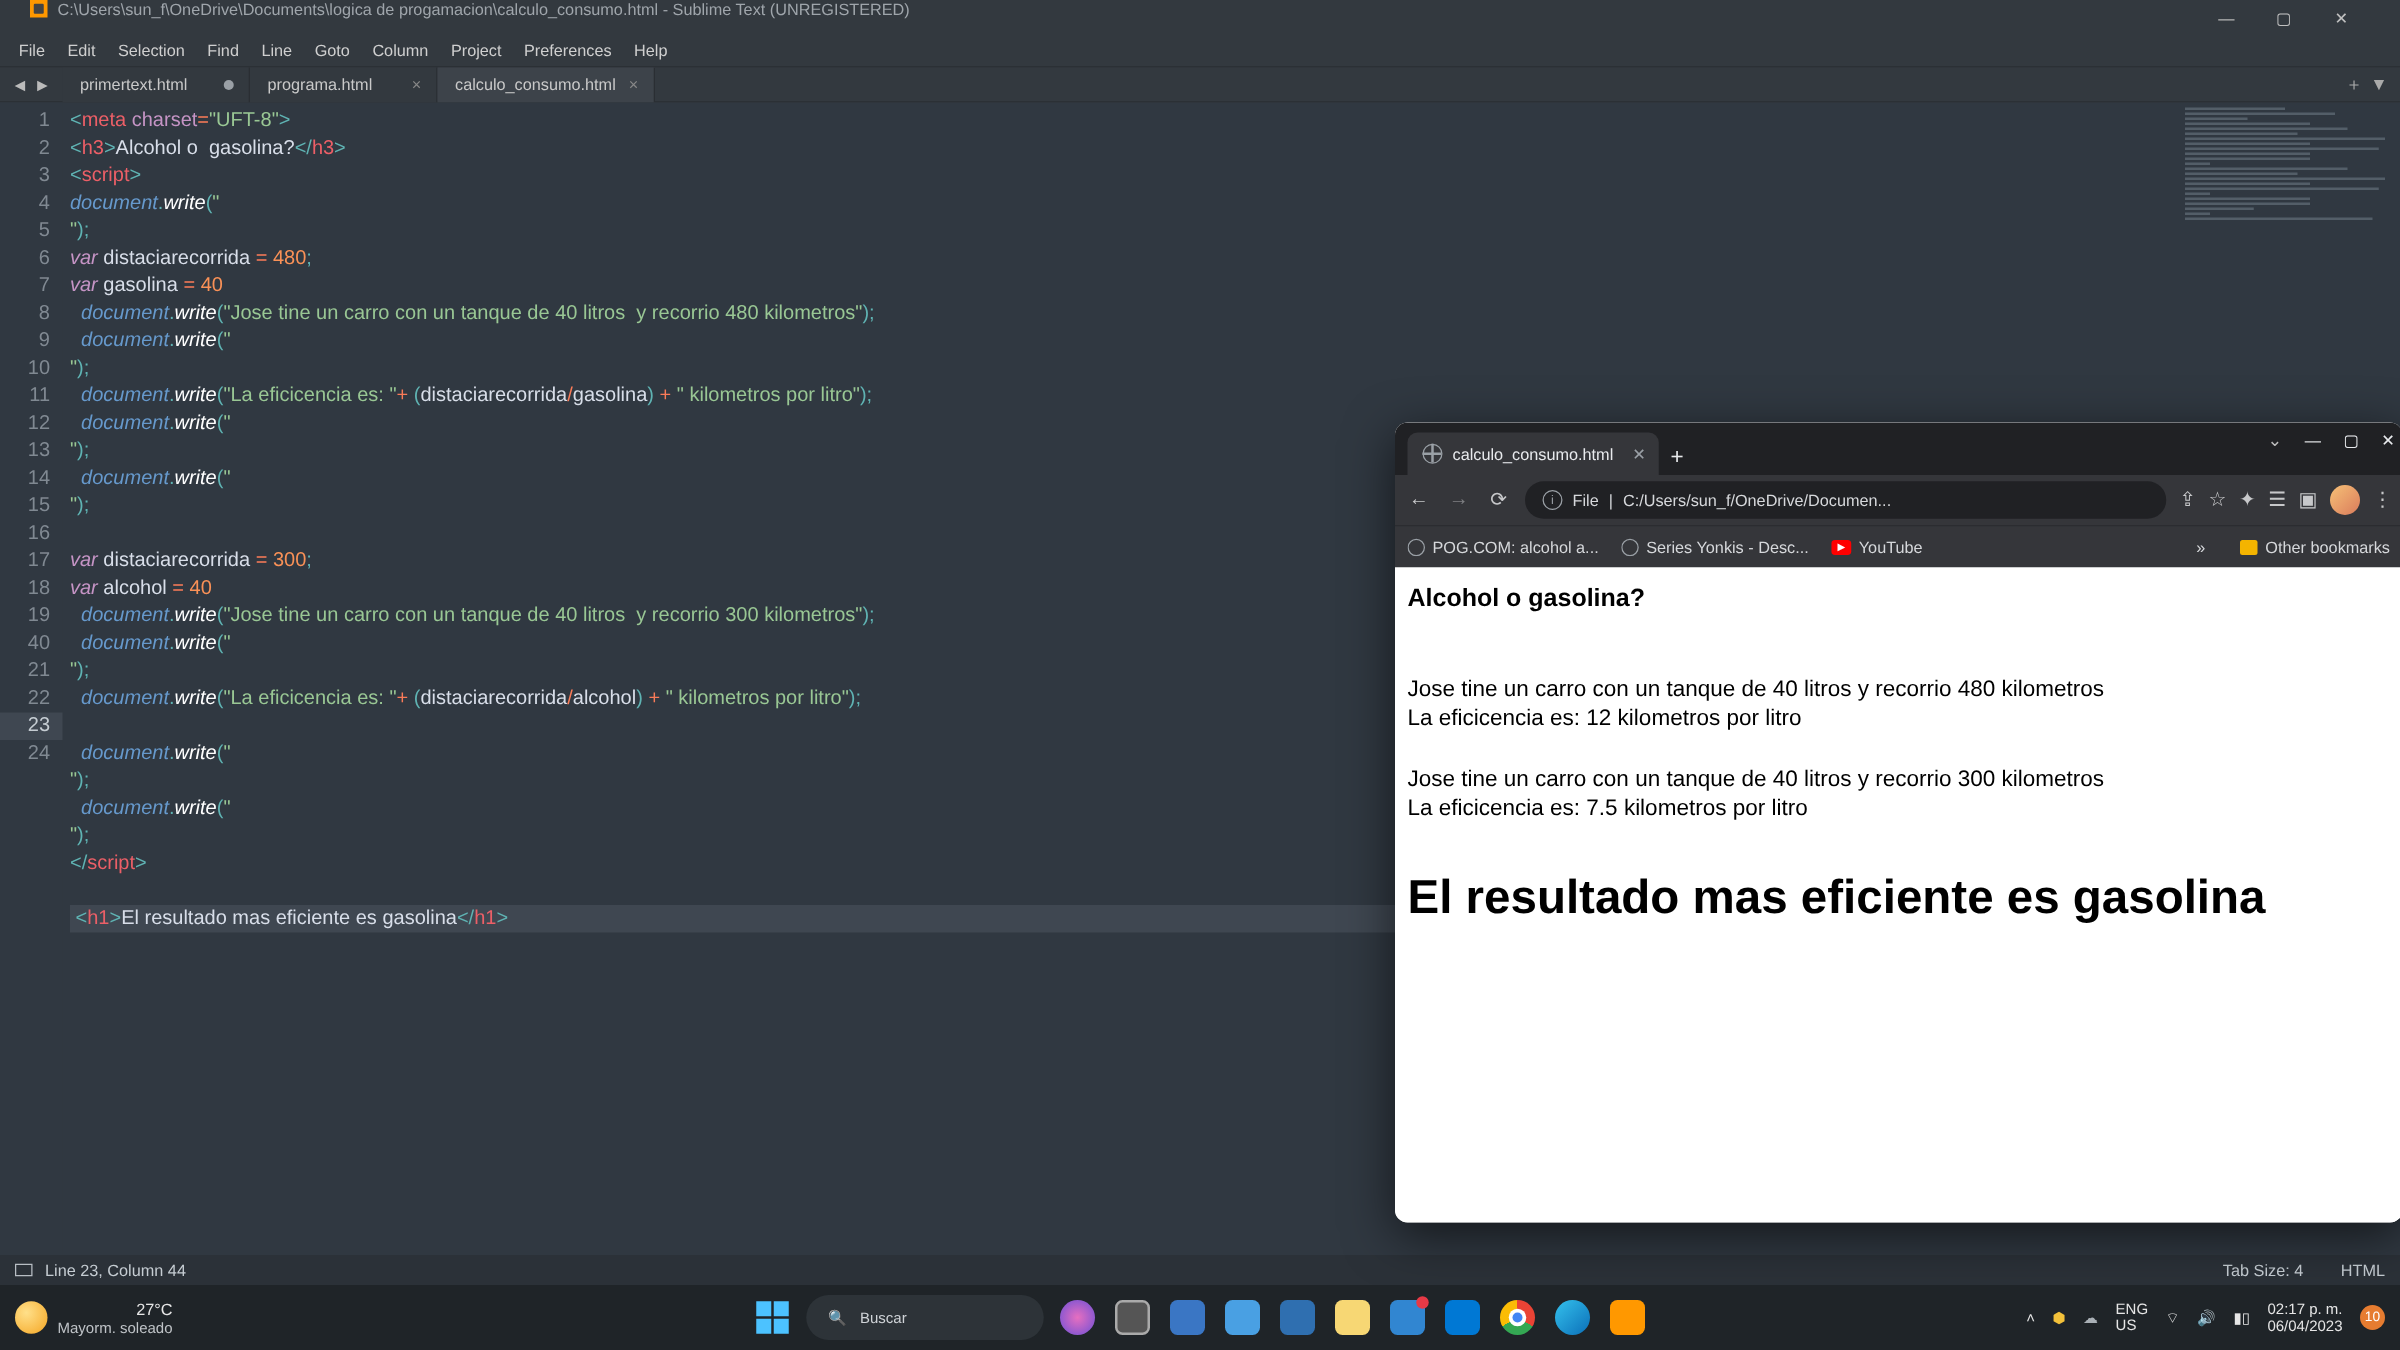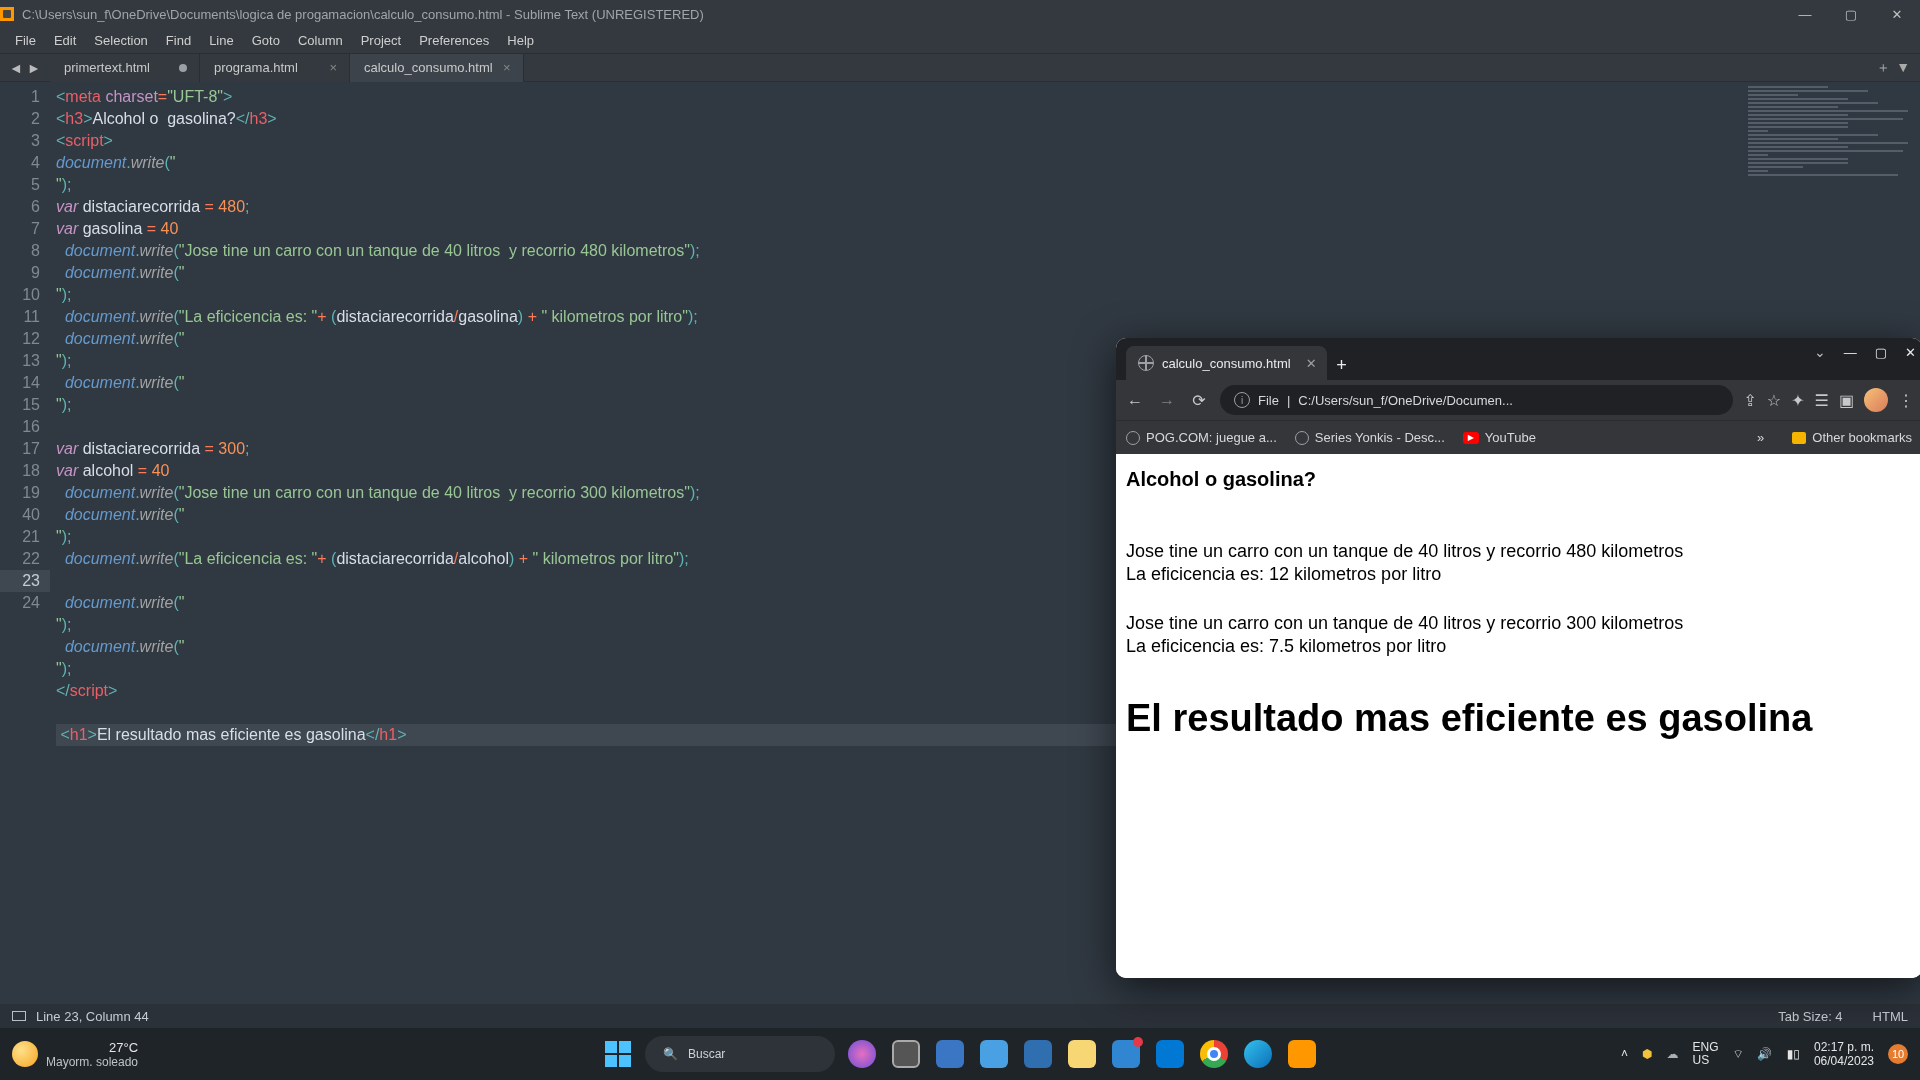--- a/index.html
+++ b/index.html
@@ -1,19 +1,19 @@
 <!DOCTYPE html>
 <html><head>
 <meta charset="utf-8">
 <style>
 * { margin:0; padding:0; box-sizing:border-box; font-family:"Segoe UI",Arial,sans-serif; }
 body { width:1920px; height:1080px; background:#33393f; overflow:hidden; position:relative; color:#c7c7c7; font-size:14px; }
 
 
-.titlebar { height:28px; background:#33393f; display:flex; align-items:center; padding:0 0; color:#9fa5ab; font-size:13px; }
+.titlebar { height:28px; background:#33393f; display:flex; align-items:flex-start; padding:0 24px; color:#9fa5ab; font-size:13px; }
 .titlebar .st-icon { width:14px; height:14px; background:#ff9800; margin-right:8px; display:inline-block; position:relative; }
 .titlebar .st-icon::after { content:""; position:absolute; width:8px; height:8px; background:#444; top:3px; left:3px; border-radius:1px;}
 .titlebar .wbtn { margin-left:auto; display:flex; gap:0; }
 .titlebar .wbtn div { width:46px; height:28px; display:flex; align-items:center; justify-content:center; color:#c0c0c0; }
 
 
 .menubar { height:26px; background:#33393f; display:flex; align-items:center; padding:0 6px; color:#cfcfcf; font-size:13px; border-bottom:1px solid #2a2e33;}
 .menubar span { padding:0 9px; cursor:default; }
 
 
@@ -36,21 +36,21 @@
 .code .ln { display:block; }
 
 
 .tg{color:#ec5f67;} 
 .pun{color:#5fb3b3;} 
 .attr{color:#c594c5;} 
 .str{color:#99c794;} 
 .kw{color:#c594c5; font-style:italic;} 
 .op{color:#f97b58;} 
 .num{color:#f99157;} 
-.fn{color:#a3a3a3; font-style:italic;} 
+.fn{color:#ffffff; font-style:italic;} 
 .obj{color:#6699cc; font-style:italic;}
 .txt{color:#d8dee9;}
 
 
 .minimap { position:absolute; top:84px; right:0; width:180px; height:300px; opacity:.45; }
 .minimap div { height:2px; margin:2px 0 2px 8px; background:#7f8c99; }
 
 
 .status { position:absolute; left:0; right:0; bottom:52px; height:24px; background:#2b3138; color:#c5ccd2; font-size:13px; display:flex; align-items:center; padding:0 12px; }
 .status .spacer{flex:1;}
@@ -253,21 +253,21 @@
     <span class="ricon">☆</span>
     <span class="ricon">✦</span>
     <span class="ricon">☰</span>
     <span class="ricon">▣</span>
     <span class="avatar"></span>
     <span class="ricon">⋮</span>
   </div>
   <div class="cbm">
     <div class="bm">
         <span class="globe2"></span>
-        <span>POG.COM: juegue a...</span>
+        <span>POG.COM: alcohol a...</span>
       </div>
     <div class="bm">
         <span class="globe2"></span>
         <span>Series Yonkis - Desc...</span>
       </div>
     <div class="bm">
         <span style="width:16px;height:12px;background:#ff0000;border-radius:3px;display:flex;align-items:center;justify-content:center;color:#fff;font-size:8px;flex:none;">▶</span>
         <span>YouTube</span>
       </div>
     <span style="flex:1"></span>

